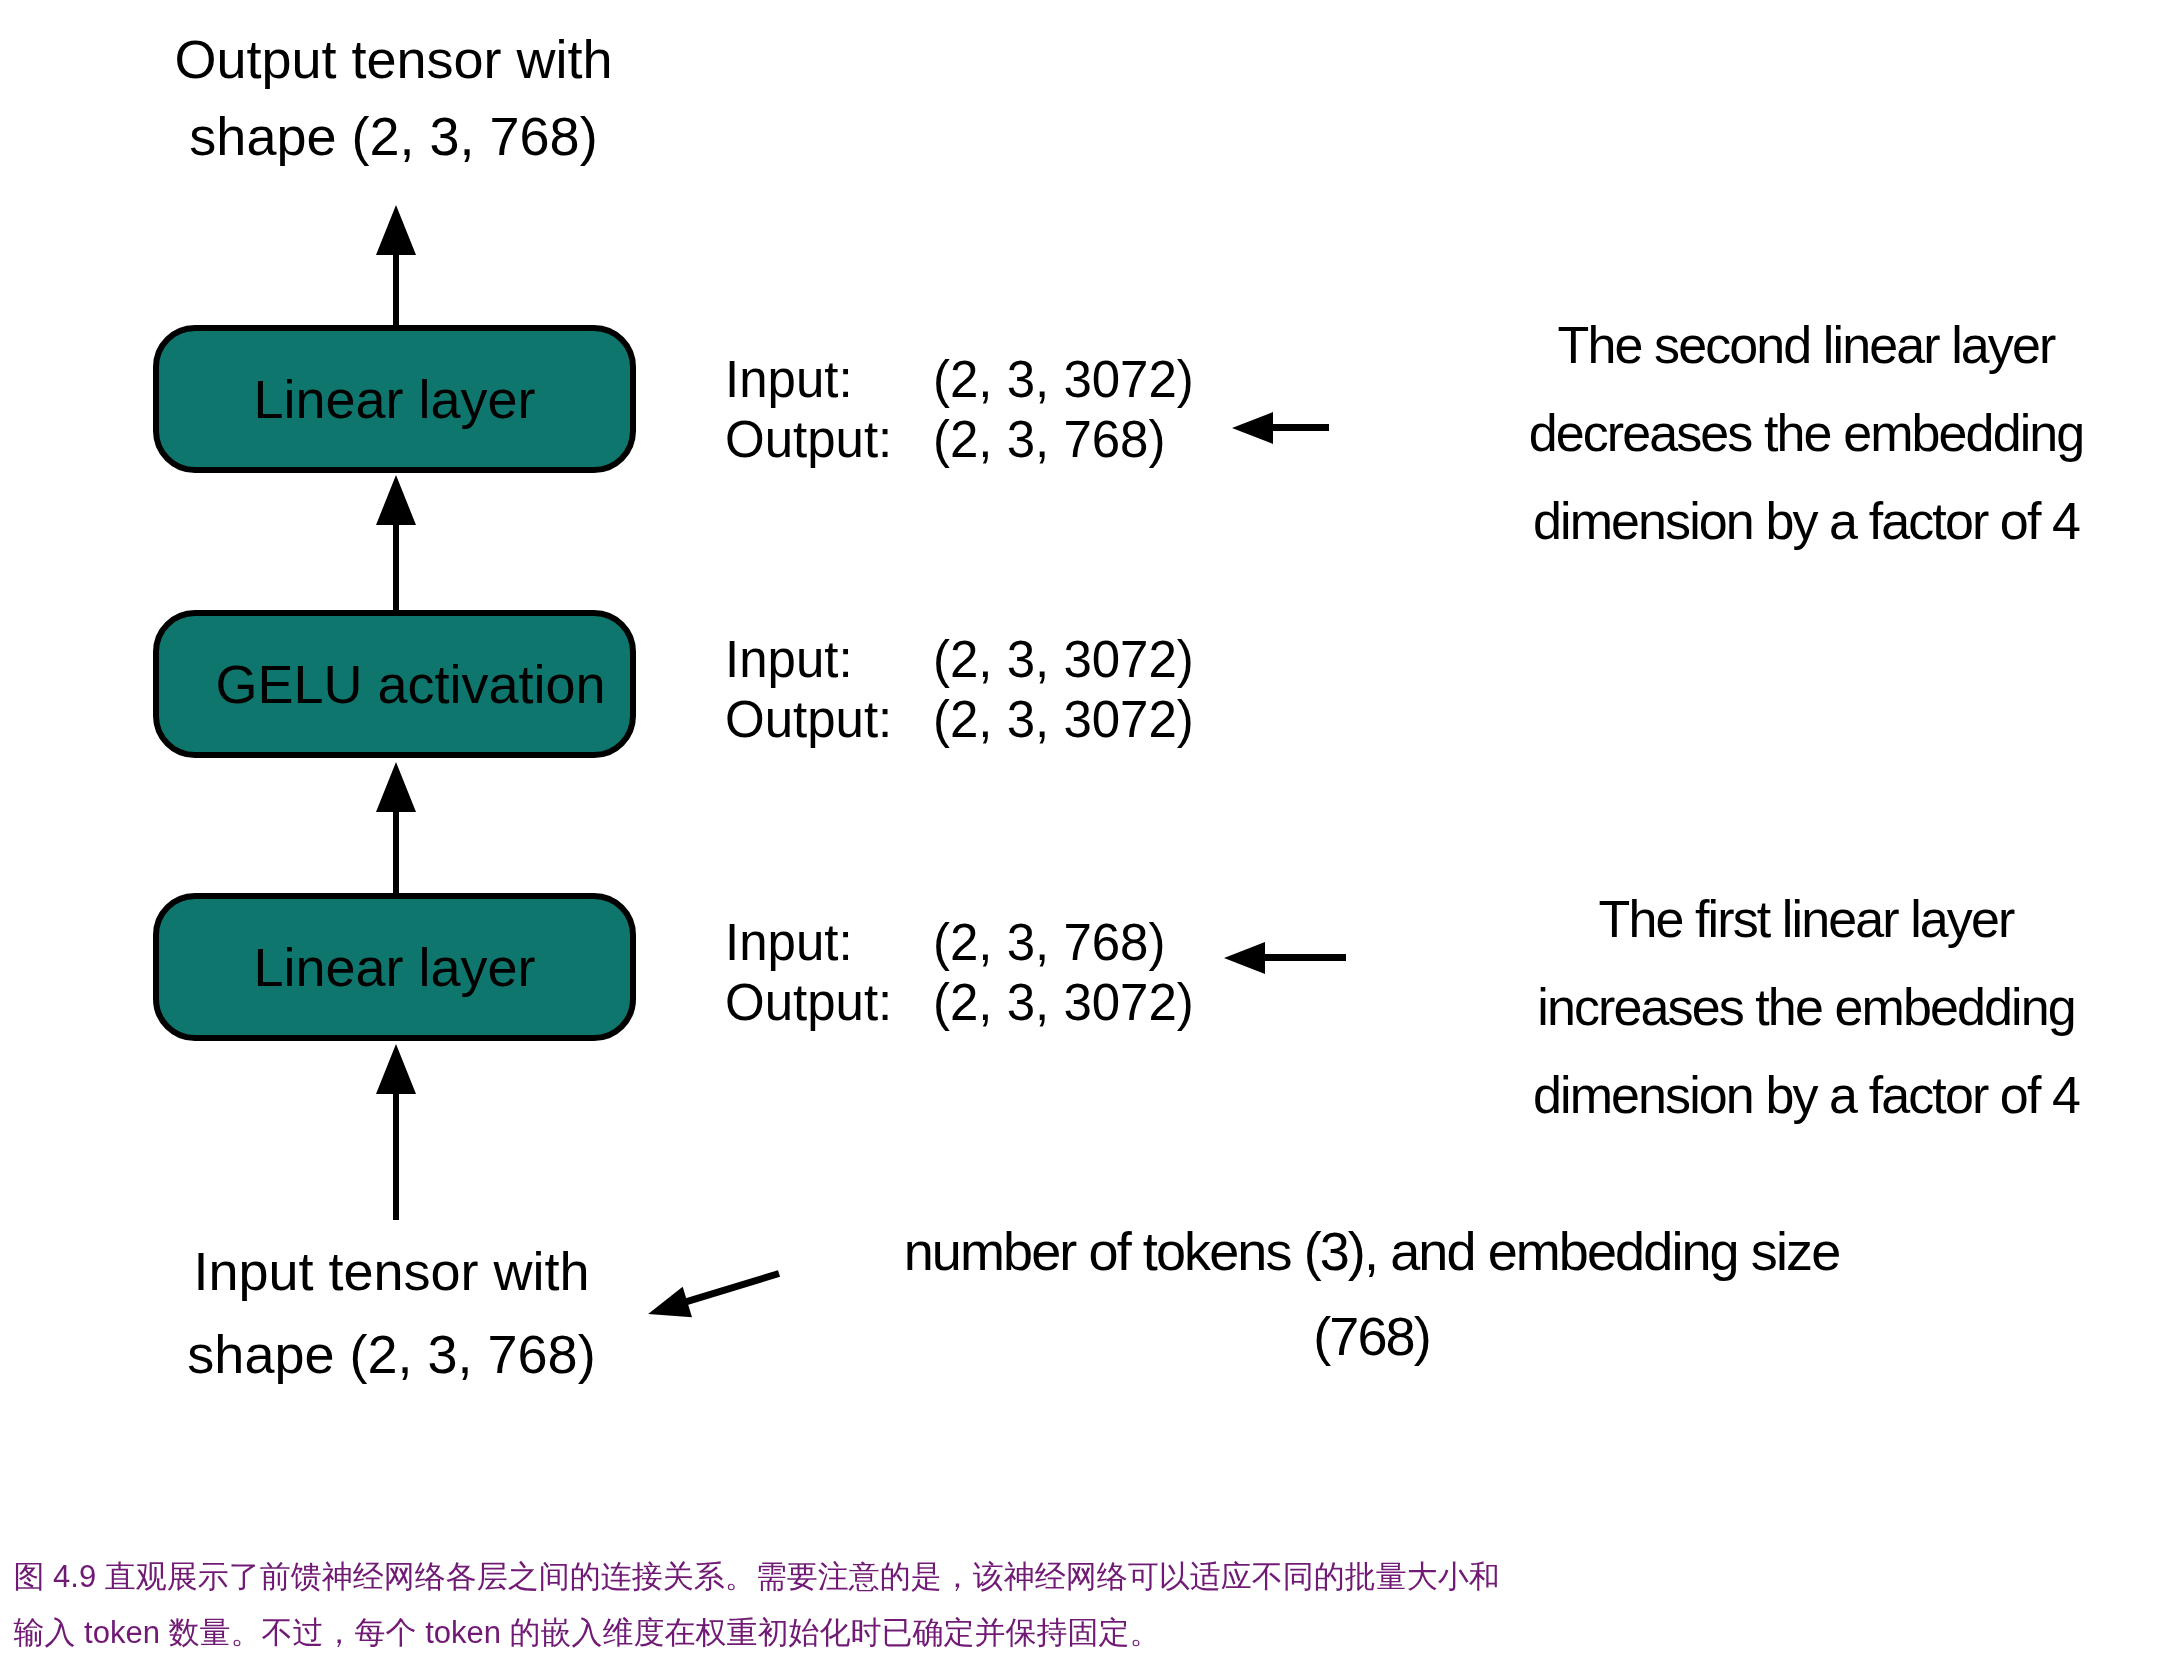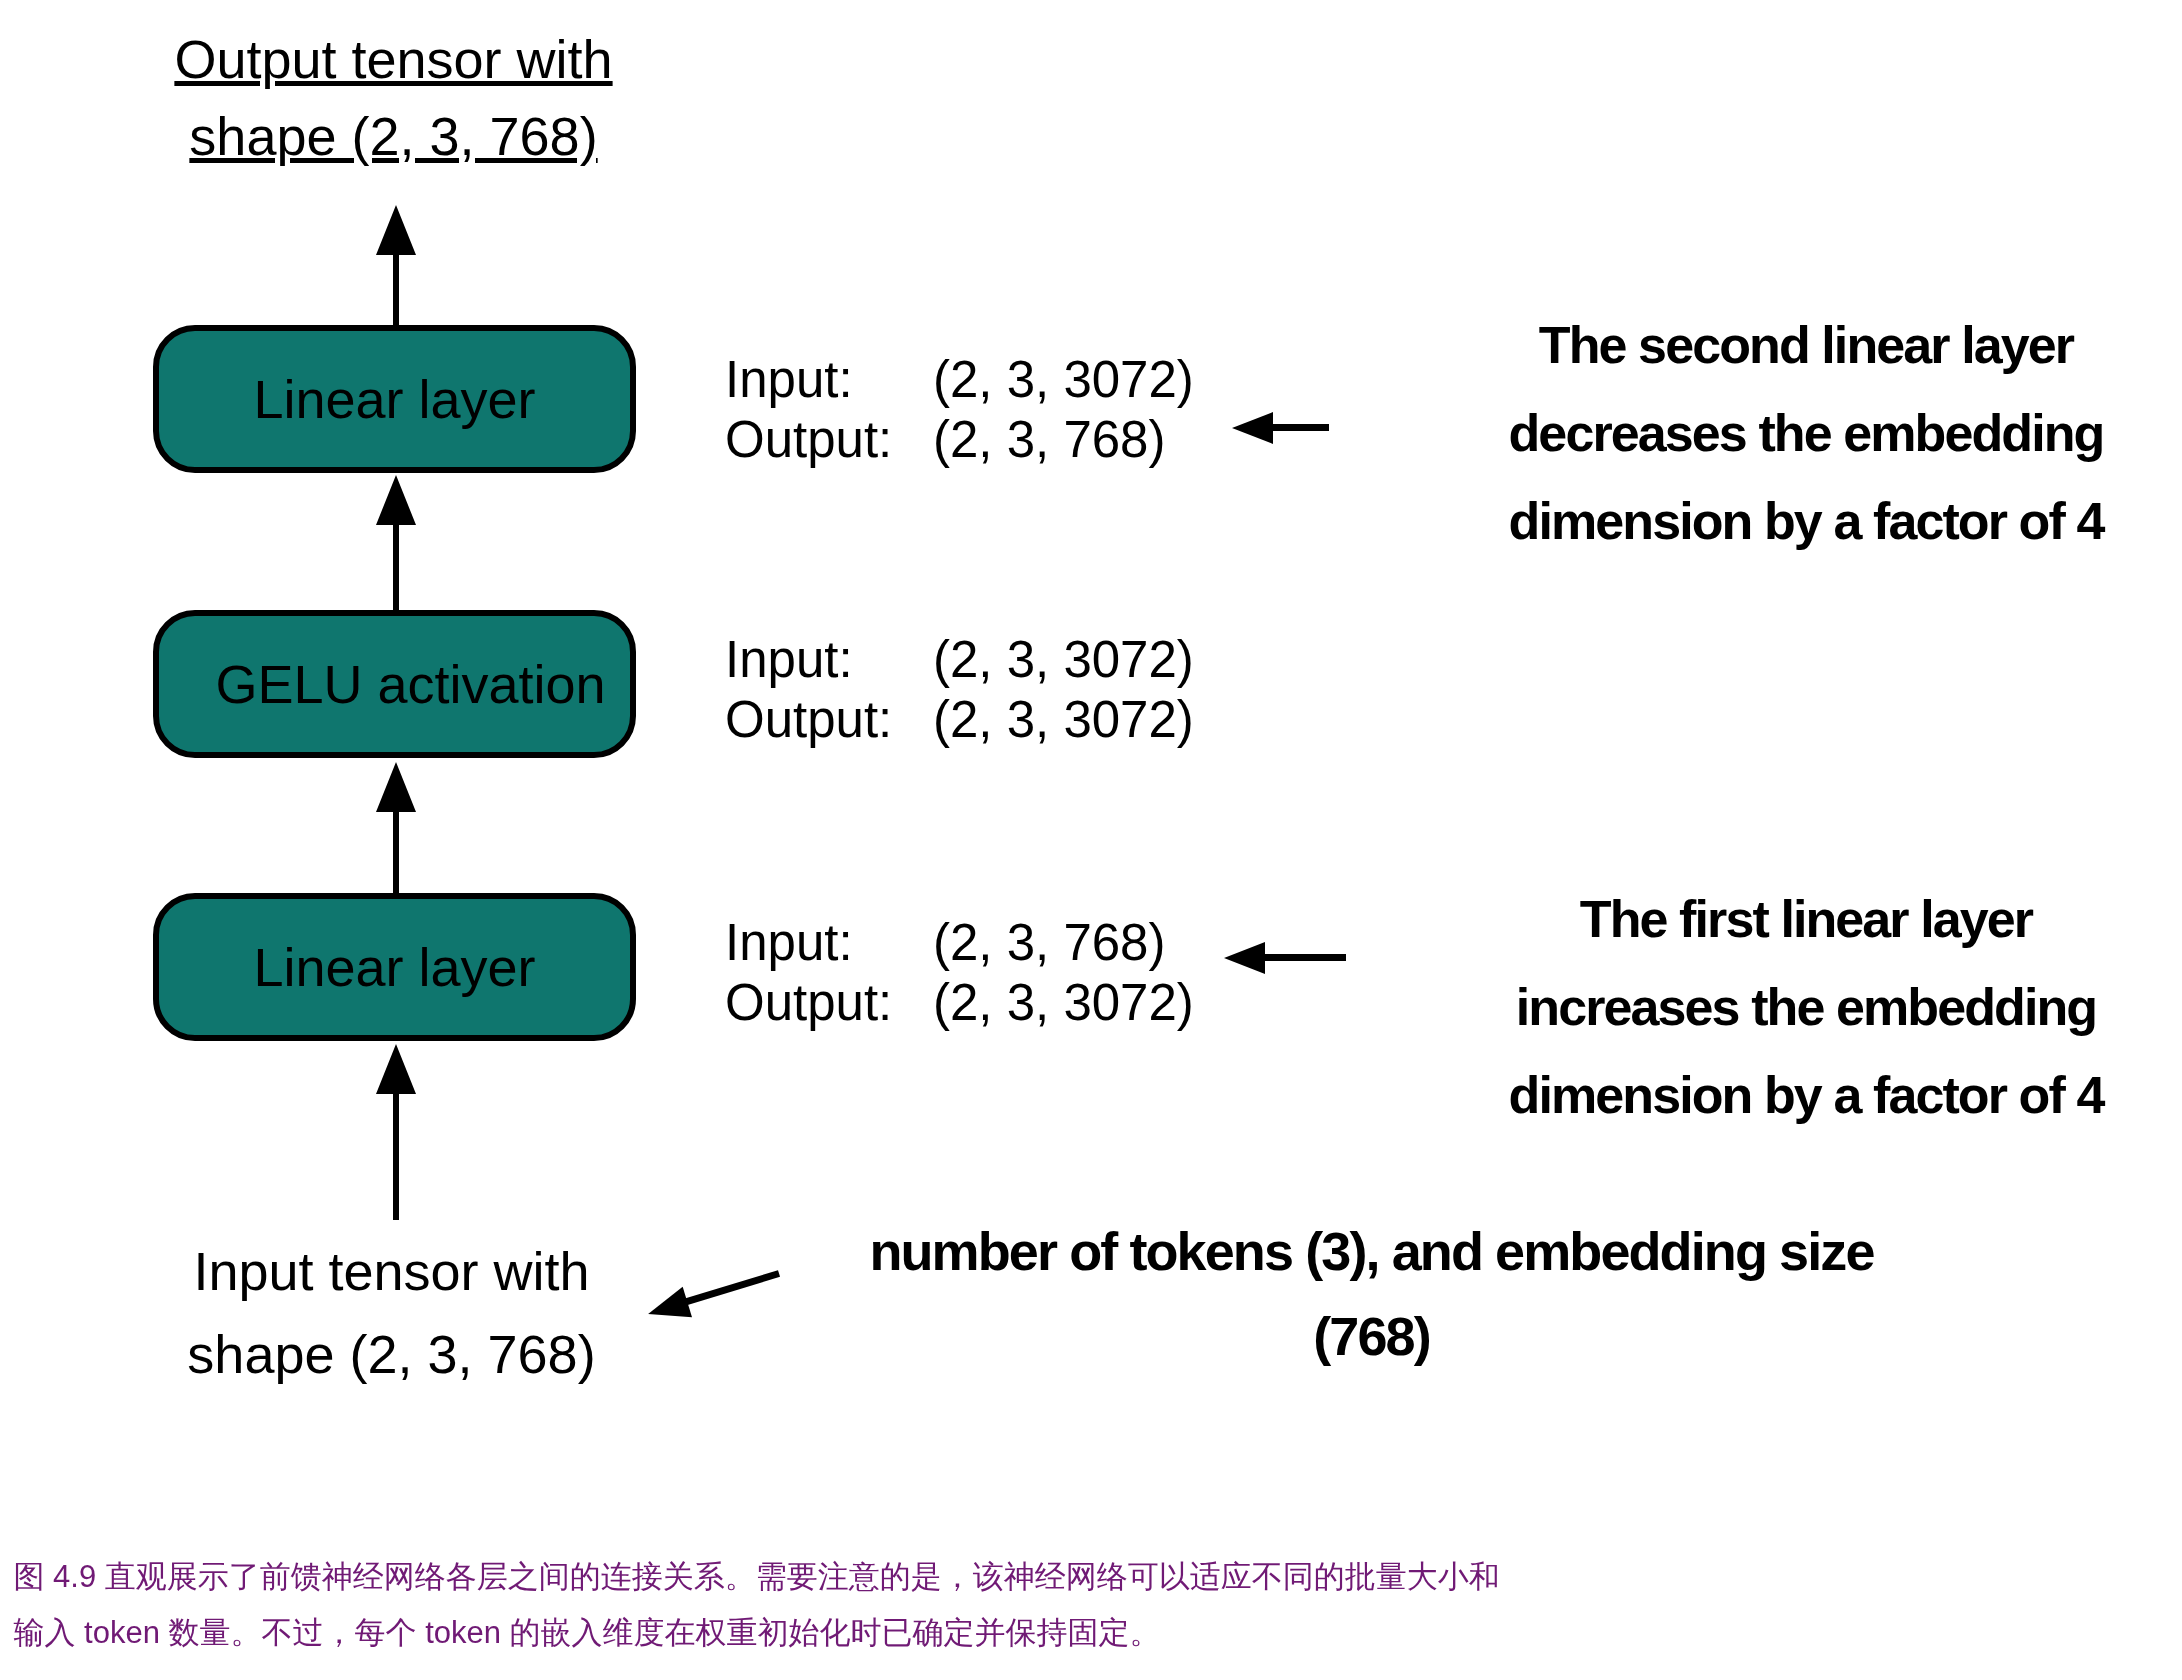--- a/index.html
+++ b/index.html
@@ -93,21 +93,21 @@
     color: #000;
     white-space: nowrap;
     margin-left: 20px;
   }
   .io .io-row { display: flex; }
   .io .io-label { width: 208px; }
 
   
   .ann {
     position: absolute;
-    font-weight: 700;
+    font-weight: 400;
     letter-spacing: -1.9px;
     text-align: center;
     color: #000;
     white-space: nowrap;
   }
   .ann-side { font-size: 52px; line-height: 88px; left: 1439px; width: 734px; }
   .ann-bottom { font-size: 54px; line-height: 85px; left: 792px; width: 1159px; }
 
   
   .caption {
@@ -119,21 +119,21 @@
     line-height: 56px;
     color: #701a75;
     white-space: nowrap;
   }
 </style>
 </head>
 <body>
 
 <div id="canvas">
 
-  <div class="abs tensor-label" style="left:104px; top:21px; width:579px;text-decoration:underline;">
+  <div class="abs tensor-label" style="left:104px; top:21px; width:579px;">
     <div>Output tensor with</div>
     <div>shape (2, 3, 768)</div>
   </div>
 
   <div class="arrow-up" style="left:375px; top:205px; height:121px;">
     <div class="head"></div>
     <div class="shaft"></div>
   </div>
 
   <div class="node-box" style="top:325px;">

